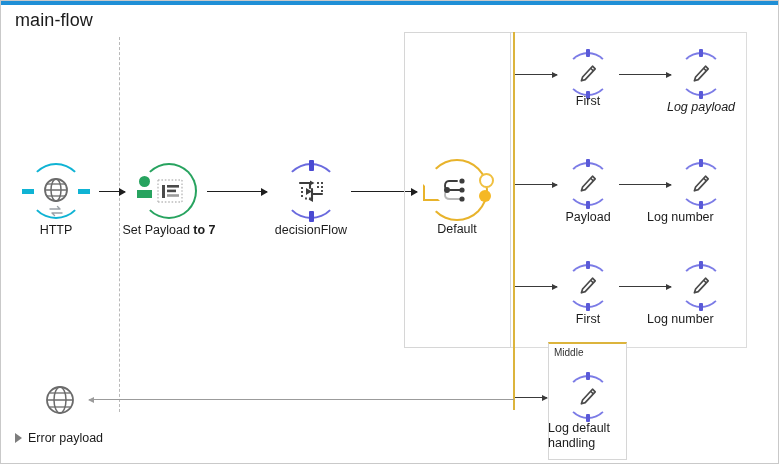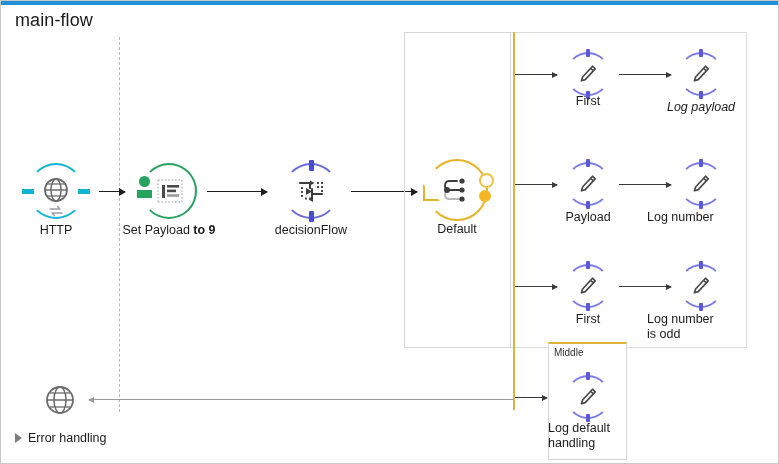--- a/index.html
+++ b/index.html
@@ -130,21 +130,21 @@
           <line x1="3" y1="3" x2="3" y2="25"></line>
           <line x1="27" y1="3" x2="27" y2="25"></line>
         </g>
         <rect x="7" y="8" width="3" height="13" fill="#4a4a4a"></rect>
         <rect x="12" y="8" width="12" height="2.6" fill="#4a4a4a"></rect>
         <rect x="12" y="12.6" width="9" height="2.6" fill="#4a4a4a"></rect>
         <rect x="12" y="17.2" width="12" height="2.6" fill="#9c9c9c"></rect>
       </svg>
     </div>
     <div class="node-label">
-      <span>Set Payload </span><b>to 9</b>
+      <span>Set Payload </span><b>to 7</b>
     </div>
   </div>
 
   <div class="arrow" style="left:206px;top:190px;width:60px;"></div>
 
   <div class="node" style="left:310px;top:190px;">
     <div class="ring ring-purple"></div>
     <div class="tick t"></div>
     <div class="tick b"></div>
     <div class="glyph" style="left:-15px;top:-15px;width:30px;height:30px;">
@@ -274,21 +274,20 @@
     <div class="tick-s t"></div>
     <div class="tick-s b"></div>
     <div class="glyph" style="left:-11px;top:-11px;width:22px;height:22px;">
       <svg width="22" height="22" viewBox="0 0 22 22">
         <path d="M15.5 3.2 L18.2 5.9 L8.2 16.6 L4.4 17.8 L5.6 14 Z" fill="none" stroke="#4a4a4a" stroke-width="1.7" stroke-linejoin="round"></path>
         <line x1="13.6" y1="5.2" x2="16.3" y2="7.9" stroke="#4a4a4a" stroke-width="1.5"></line>
       </svg>
     </div>
     <div class="node-label" style="top:26px;left:-60px;width:120px;text-align:left;padding-left:6px;">
       <div>Log number</div>
-      <div>is odd</div>
     </div>
   </div>
 
   <div id="default-box"></div>
   <div id="default-label">Middle</div>
   <div class="arrow-thin" style="left:514px;top:396px;width:32px;"></div>
   <div class="node" style="left:587px;top:396px;">
     <div class="ring ring-log"></div>
     <div class="tick-s t"></div>
     <div class="tick-s b"></div>
@@ -310,16 +309,16 @@
       <circle cx="17" cy="17" r="13" fill="none" stroke="#6b6b6b" stroke-width="1.8"></circle>
       <ellipse cx="17" cy="17" rx="6" ry="13" fill="none" stroke="#6b6b6b" stroke-width="1.5"></ellipse>
       <line x1="4" y1="17" x2="30" y2="17" stroke="#6b6b6b" stroke-width="1.5"></line>
       <line x1="6.5" y1="10" x2="27.5" y2="10" stroke="#6b6b6b" stroke-width="1.3"></line>
       <line x1="6.5" y1="24" x2="27.5" y2="24" stroke="#6b6b6b" stroke-width="1.3"></line>
     </svg>
   </div>
 
   <div id="err-row">
     <div id="err-tri"></div>
-    <div id="err-text">Error handling</div>
+    <div id="err-text">Error payload</div>
   </div>
 
 </div>
 
 </body></html>

